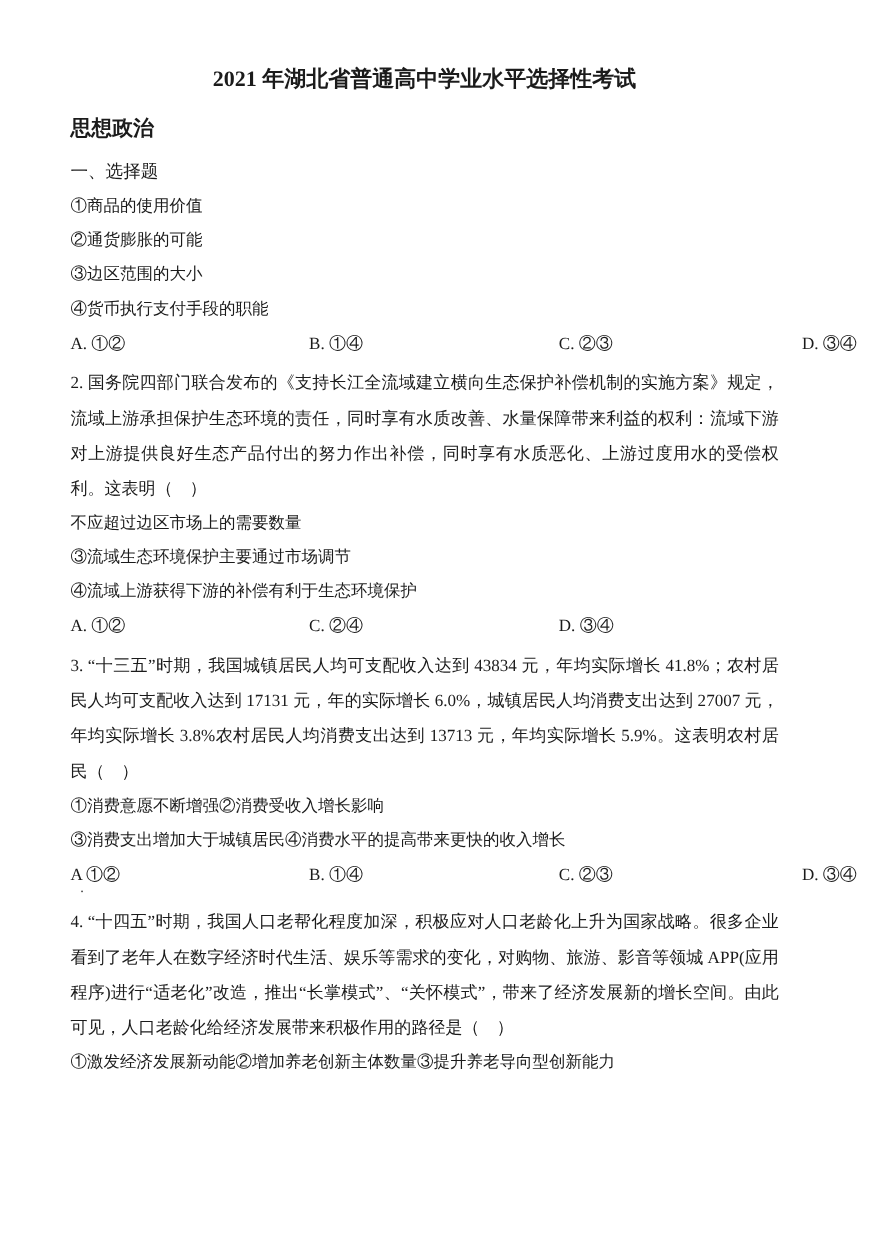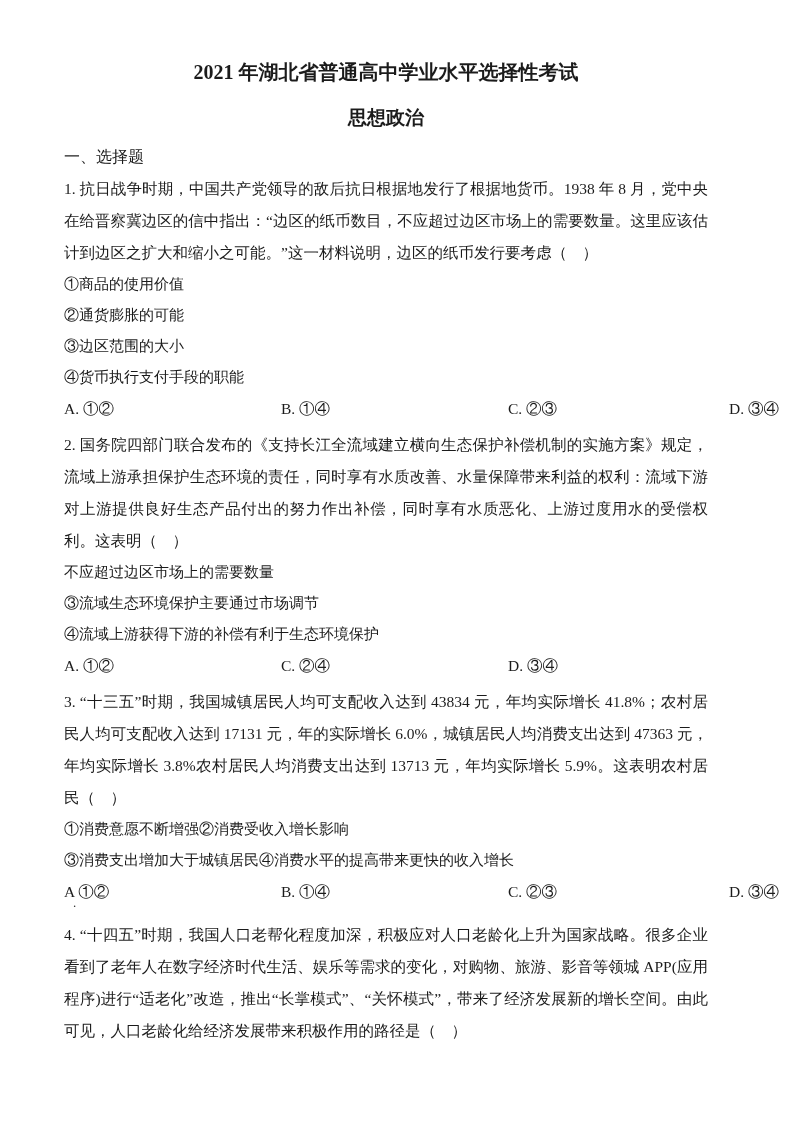--- a/index.html
+++ b/index.html
@@ -15,21 +15,20 @@
     padding:60px 36px 0 64px;
   }
   .doc-title{
     text-align:center;
     font-size:20px;
     font-weight:bold;
     line-height:24px;
     margin:0;
   }
   .doc-subtitle{
-    text-align:center;
     font-size:19px;
     font-weight:bold;
     line-height:24px;
     margin:22px 0 0 0;
   }
   .section-heading{
     font-size:16px;
     font-weight:normal;
     line-height:22px;
     margin:16px 0 0 0;
@@ -69,21 +68,20 @@
 </head>
 <body>
 
 <div class="page">
 
   <h1 class="doc-title">2021 年湖北省普通高中学业水平选择性考试</h1>
   <h2 class="doc-subtitle">思想政治</h2>
   <div class="section-heading">一、选择题</div>
 
   <div class="question">
-    <p class="q-stem">1. 抗日战争时期，中国共产党领导的敌后抗日根据地发行了根据地货币。1938 年 8 月，党中央在给晋察冀边区的信中指出：“边区的纸币数目，不应超过边区市场上的需要数量。这里应该估计到边区之扩大和缩小之可能。”这一材料说明，边区的纸币发行要考虑（　）</p>
     <div class="q-item">①商品的使用价值</div>
     <div class="q-item">②通货膨胀的可能</div>
     <div class="q-item">③边区范围的大小</div>
     <div class="q-item">④货币执行支付手段的职能</div>
     <div class="q-options">
       <span class="q-option">A. ①②</span>
       <span class="q-option">B. ①④</span>
       <span class="q-option">C. ②③</span>
       <span class="q-option">D. ③④</span>
     </div>
@@ -95,28 +93,29 @@
     <div class="q-item">③流域生态环境保护主要通过市场调节</div>
     <div class="q-item">④流域上游获得下游的补偿有利于生态环境保护</div>
     <div class="q-options">
       <span class="q-option">A.  ①②</span>
       <span class="q-option">C.  ②④</span>
       <span class="q-option">D.  ③④</span>
     </div>
   </div>
 
   <div class="question">
-    <p class="q-stem">3. “十三五”时期，我国城镇居民人均可支配收入达到 43834 元，年均实际增长 41.8%；农村居民人均可支配收入达到 17131 元，年的实际增长 6.0%，城镇居民人均消费支出达到 47363 元，年均实际增长 3.8%农村居民人均消费支出达到 13713 元，年均实际增长 5.9%。这表明农村居民（　）</p>
+    <p class="q-stem">3. “十三五”时期，我国城镇居民人均可支配收入达到 43834 元，年均实际增长 41.8%；农村居民人均可支配收入达到 17131 元，年的实际增长 6.0%，城镇居民人均消费支出达到 27007 元，年均实际增长 3.8%农村居民人均消费支出达到 13713 元，年均实际增长 5.9%。这表明农村居民（　）</p>
     <div class="q-item">①消费意愿不断增强②消费受收入增长影响</div>
     <div class="q-item">③消费支出增加大于城镇居民④消费水平的提高带来更快的收入增长</div>
     <div class="q-options">
       <span class="q-option"><span>A  ①②</span><span class="stray-period">.</span></span>
       <span class="q-option">B.  ①④</span>
       <span class="q-option">C.  ②③</span>
       <span class="q-option">D.  ③④</span>
     </div>
   </div>
 
   <div class="question" style="margin-top:12px;">
     <p class="q-stem">4. “十四五”时期，我国人口老帮化程度加深，积极应对人口老龄化上升为国家战略。很多企业看到了老年人在数字经济时代生活、娱乐等需求的变化，对购物、旅游、影音等领城 APP(应用程序)进行“适老化”改造，推出“长掌模式”、“关怀模式”，带来了经济发展新的增长空间。由此可见，人口老龄化给经济发展带来积极作用的路径是（　）</p>
+    <div class="q-item">①激发经济发展新动能②增加养老创新主体数量③提升养老导向型创新能力</div>
   </div>
 
 </div>
 
 </body></html>

